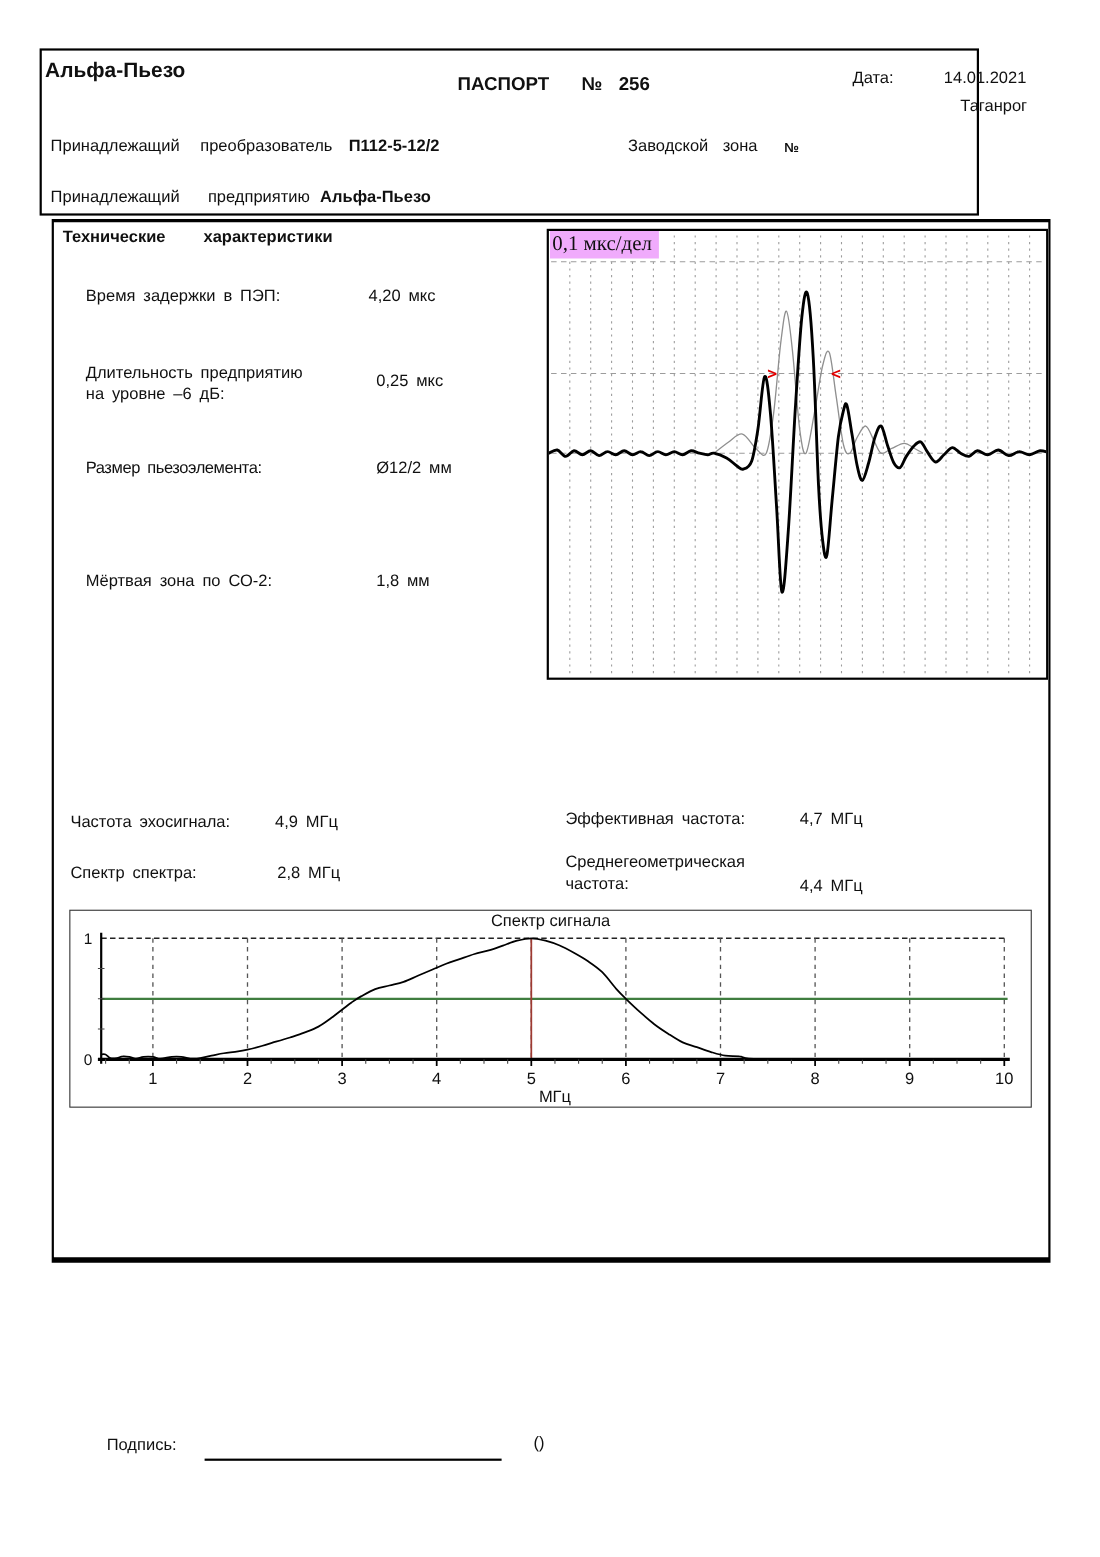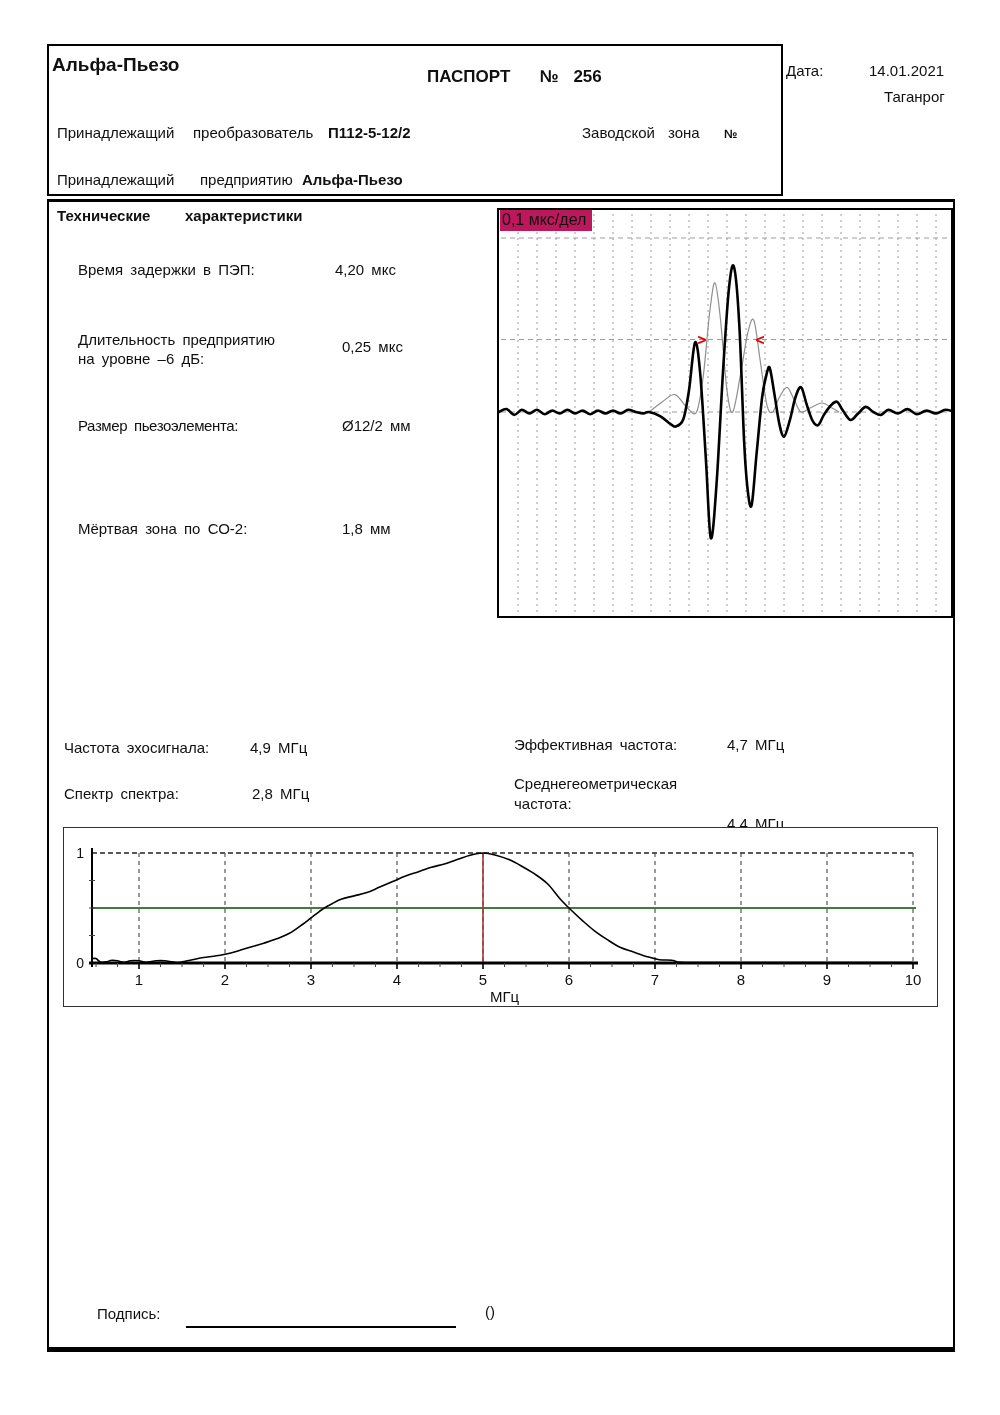--- a/index.html
+++ b/index.html
@@ -1,26 +1,26 @@
 <!DOCTYPE html>
 <html><head>
 <meta charset="utf-8">
 <style>
   html,body{margin:0;padding:0;background:#f2f2f2;}
   .page{position:relative;width:1000px;height:1415px;background:#ffffff;
         font-family:"Liberation Sans", sans-serif;color:#101010;overflow:hidden;}
   .box{position:absolute;background:#fff;}
-  .header-box{left:47px;top:44px;width:736px;height:152px;border:2px solid #000;box-sizing:border-box;}
-  .main-box{left:47px;top:199px;width:908px;height:1153px;border:2px solid #000;border-top-width:3px;border-bottom-width:5px;box-sizing:border-box;}
+  .header-box{left:36px;top:44px;width:854px;height:152px;border:2px solid #000;box-sizing:border-box;}
+  .main-box{left:47px;top:199px;width:908px;height:949px;border:2px solid #000;border-top-width:3px;border-bottom-width:5px;box-sizing:border-box;}
   .t{position:absolute;white-space:pre;line-height:1.25;word-spacing:3px;}
   .b{font-weight:bold;}
   .fs12{font-size:12px}.fs14{font-size:15px}.fs15{font-size:15px}
   .fs17{font-size:17px}.fs19{font-size:19px}
   .scope-box{position:absolute;left:448px;top:6px;width:456px;height:410px;border:2px solid #000;box-sizing:border-box;background:#fff;}
-  .scope-label{position:absolute;left:1px;top:0px;z-index:2;background:#be185d;font-size:16px;padding:1px 6px 2px 2px;}
+  .scope-label{position:absolute;left:1px;top:0px;z-index:2;background:#f0abfc;font-size:19px;padding:1px 6px 2px 2px;font-family:Liberation Serif, serif;}
   .spectrum-box{position:absolute;left:14px;top:625px;width:875px;height:180px;border:1px solid #333;box-sizing:border-box;background:#fff;}
   .spectrum-title{position:absolute;left:0;right:0;top:1px;text-align:center;font-size:15px;z-index:2;}
   svg{position:absolute;left:0;top:0;}
   .sig-line{position:absolute;border-top:2px solid #000;}
 </style>
 </head>
 <body>
 
 <div class="page">
 
@@ -99,23 +99,24 @@
 
     <span class="t fs15" style="left:15px;top:537px">Частота эхосигнала:</span>
     <span class="t fs15" style="left:201px;top:537px">4,9 МГц</span>
     <span class="t fs15" style="left:15px;top:583px">Спектр спектра:</span>
     <span class="t fs15" style="left:203px;top:583px">2,8 МГц</span>
 
     <span class="t fs15" style="left:465px;top:534px">Эффективная частота:</span>
     <span class="t fs15" style="left:678px;top:534px">4,7 МГц</span>
     <span class="t fs15" style="left:465px;top:573px">Среднегеометрическая</span>
     <span class="t fs15" style="left:465px;top:593px">частота:</span>
-    <span class="t fs15" style="left:678px;top:613px">4,4 МГц</span>
+    <span class="t fs15" style="left:678px;top:595px">4,4 МГц</span>
 
     <div class="spectrum-box">
+      <div class="spectrum-title">Спектр сигнала</div>
       <svg id="spectrum-svg" width="873" height="178" viewBox="0 0 873 178">
           <line x1="28" y1="25" x2="852" y2="25" stroke="#222" stroke-width="1.4" stroke-dasharray="5,3"></line>
           <line x1="75" y1="25" x2="75" y2="135" stroke="#555" stroke-width="1.2" stroke-dasharray="4,4"></line>
           <line x1="161" y1="25" x2="161" y2="135" stroke="#555" stroke-width="1.2" stroke-dasharray="4,4"></line>
           <line x1="247" y1="25" x2="247" y2="135" stroke="#555" stroke-width="1.2" stroke-dasharray="4,4"></line>
           <line x1="333" y1="25" x2="333" y2="135" stroke="#555" stroke-width="1.2" stroke-dasharray="4,4"></line>
           <line x1="419" y1="25" x2="419" y2="135" stroke="#555" stroke-width="1.2" stroke-dasharray="4,4"></line>
           <line x1="505" y1="25" x2="505" y2="135" stroke="#555" stroke-width="1.2" stroke-dasharray="4,4"></line>
           <line x1="591" y1="25" x2="591" y2="135" stroke="#555" stroke-width="1.2" stroke-dasharray="4,4"></line>
           <line x1="677" y1="25" x2="677" y2="135" stroke="#555" stroke-width="1.2" stroke-dasharray="4,4"></line>

